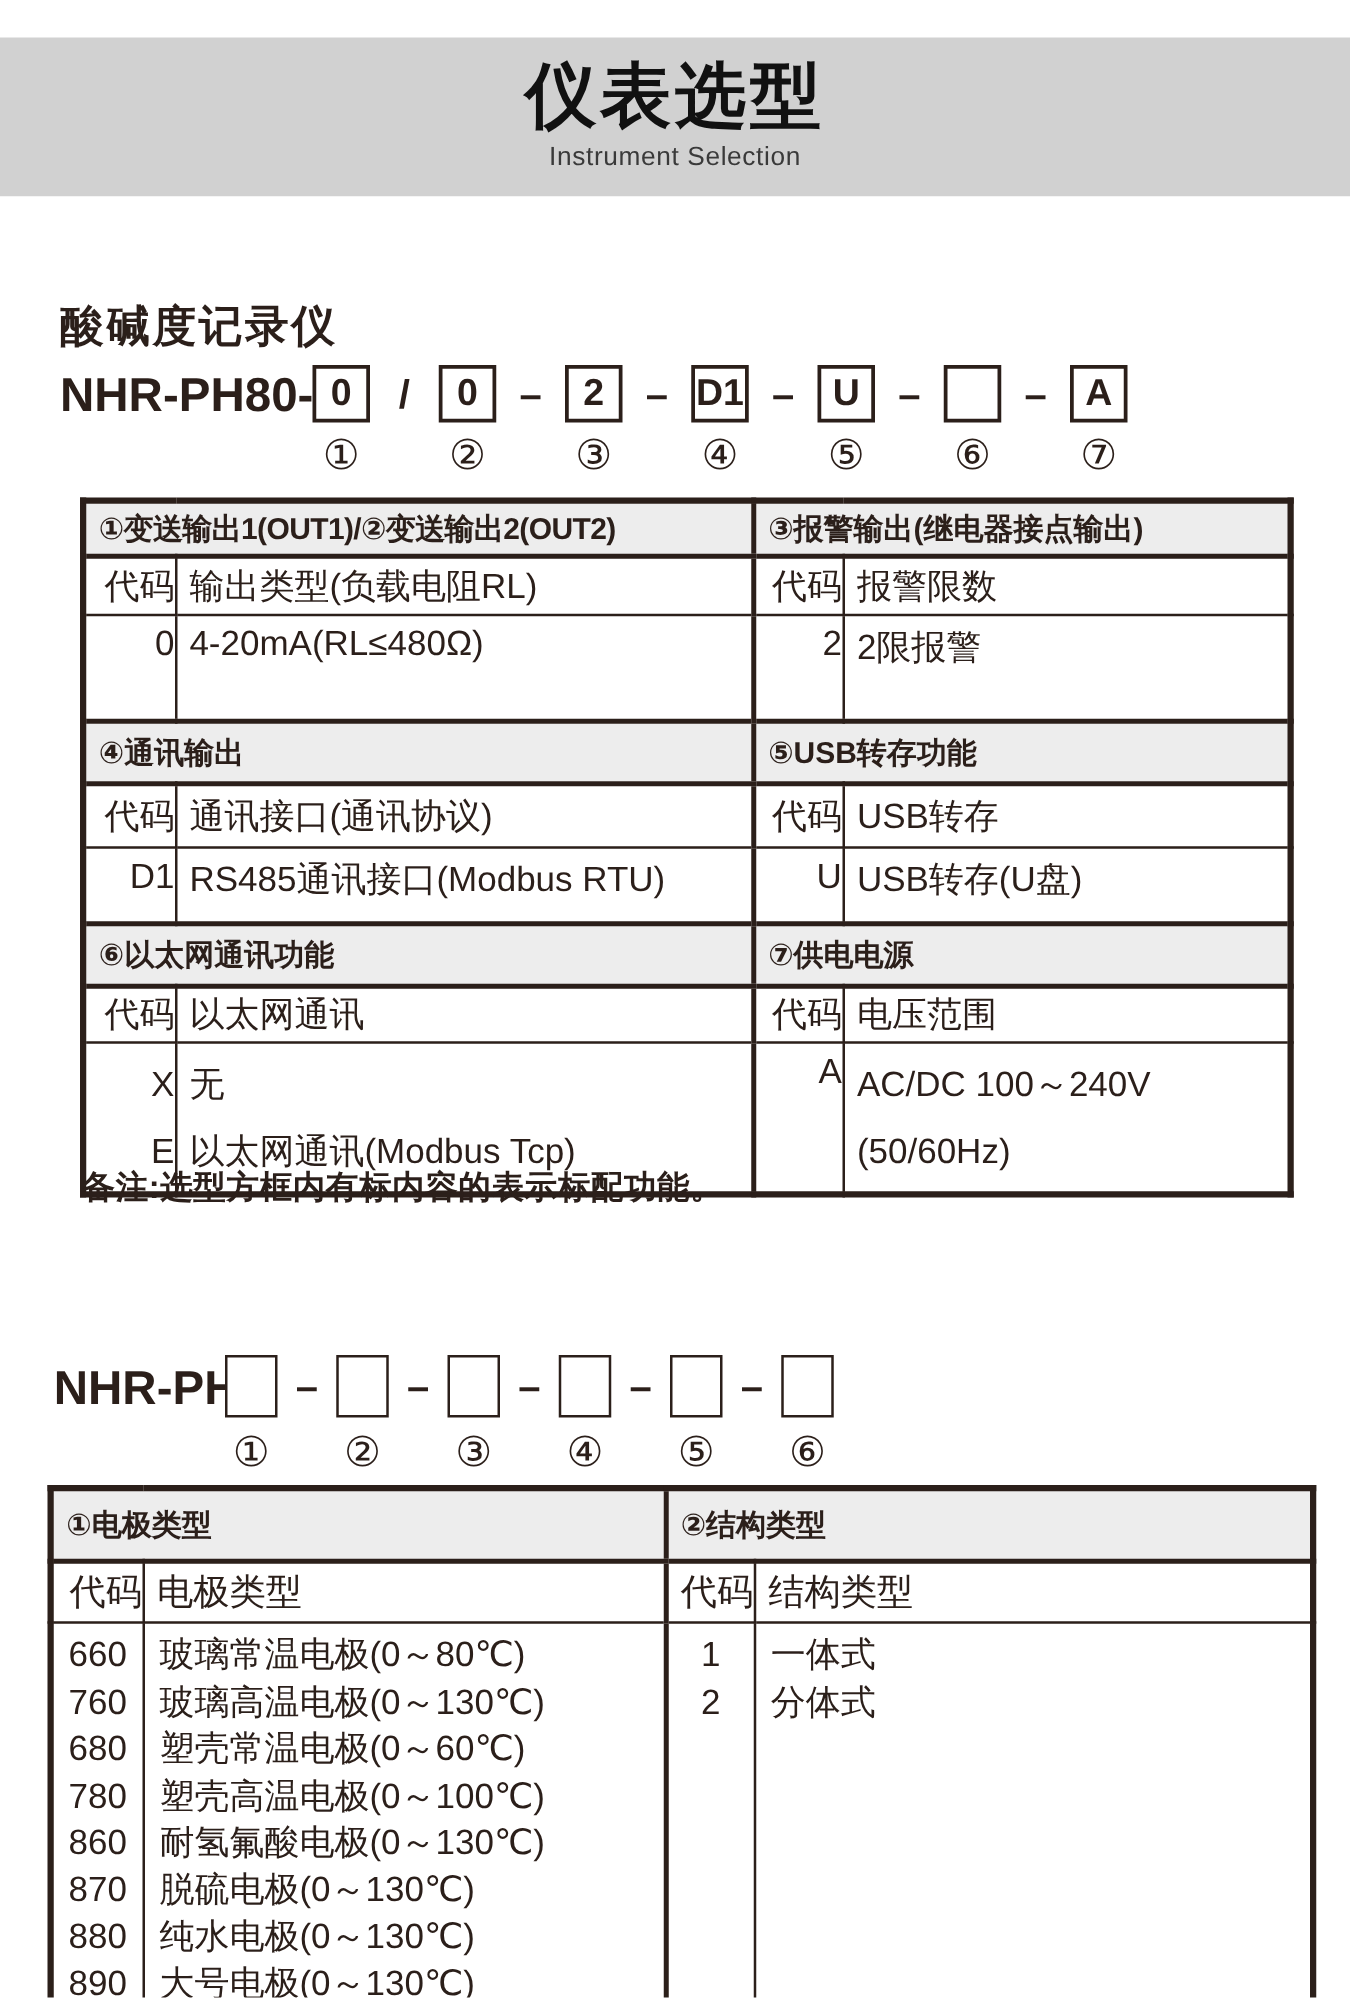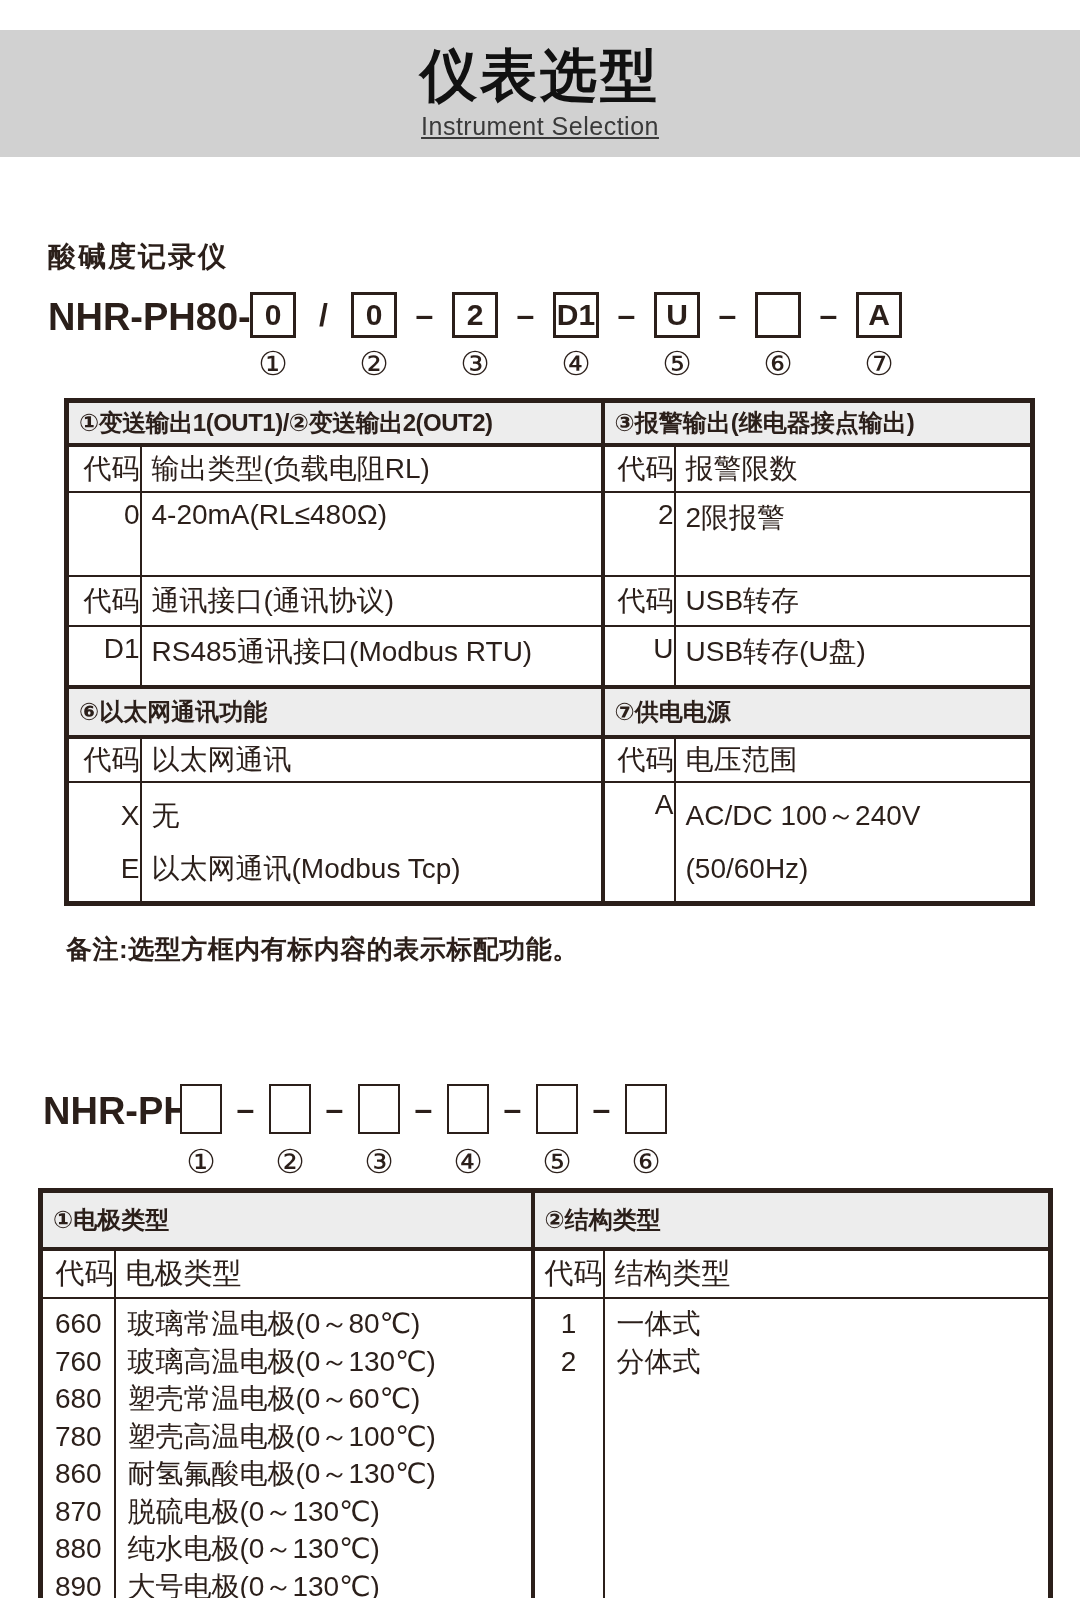--- a/index.html
+++ b/index.html
@@ -3,24 +3,24 @@
 <meta charset="utf-8">
 <style>
   html,body{margin:0;padding:0;}
   body{background:#ffffff;font-family:"Liberation Sans","DejaVu Sans",sans-serif;}
   .page{position:relative;width:1080px;height:1598px;background:#ffffff;overflow:hidden;color:#2b1f1a;}
 
   
   .banner{position:absolute;left:0;top:30px;width:1080px;height:127px;background:#d1d1d1;
           display:flex;flex-direction:column;align-items:center;justify-content:center;}
   .banner-title{font-size:57px;font-weight:800;letter-spacing:3px;color:#111;line-height:1;}
-  .banner-sub{font-size:25px;color:#3a3a3a;margin-top:8px;letter-spacing:.5px;text-decoration:underline;}
-
-  
-  .sec-title{position:absolute;left:48px;top:238px;font-size:28px;font-weight:600;letter-spacing:2px;}
+  .banner-sub{font-size:21px;color:#3a3a3a;margin-top:8px;letter-spacing:.5px;}
+
+  
+  .sec-title{position:absolute;left:48px;top:238px;font-size:35px;font-weight:600;letter-spacing:2px;}
   .model-prefix1{position:absolute;left:48px;top:296px;font-size:38px;font-weight:700;letter-spacing:0px;}
   .slots-row{position:absolute;display:flex;align-items:center;}
   .slots-row.r1{left:250px;top:292px;}
   .slot-box{width:46px;height:46px;border:3px solid #2b1f1a;display:flex;align-items:center;
             justify-content:center;font-size:30px;font-weight:600;box-sizing:border-box;background:#fff;flex:0 0 auto;}
   .slot-sep{width:55px;text-align:center;font-size:32px;font-weight:700;flex:0 0 auto;}
   .nums-row{position:absolute;display:flex;}
   .nums-row.r1{left:250px;top:344px;}
   .num-cell{width:46px;margin-right:55px;text-align:center;font-size:33px;flex:0 0 auto;}
 
@@ -135,20 +135,24 @@
       <td class="desc">输出类型(负载电阻RL)</td>
       <td class="code sec-r">代码</td>
       <td class="desc">报警限数</td>
     </tr>
     <tr class="data band0-data">
       <td class="code">0</td>
       <td class="desc">4-20mA(RL≤480Ω)</td>
       <td class="code sec-r">2</td>
       <td class="desc">2限报警</td>
     </tr>
+    <tr class="band1-title">
+      <td colspan="2" class="title-cell">④通讯输出</td>
+      <td colspan="2" class="title-cell sec-r">⑤USB转存功能</td>
+    </tr>
     <tr class="sub band1-sub">
       <td class="code">代码</td>
       <td class="desc">通讯接口(通讯协议)</td>
       <td class="code sec-r">代码</td>
       <td class="desc">USB转存</td>
     </tr>
     <tr class="data band1-data">
       <td class="code">D1</td>
       <td class="desc">RS485通讯接口(Modbus RTU)</td>
       <td class="code sec-r">U</td>

